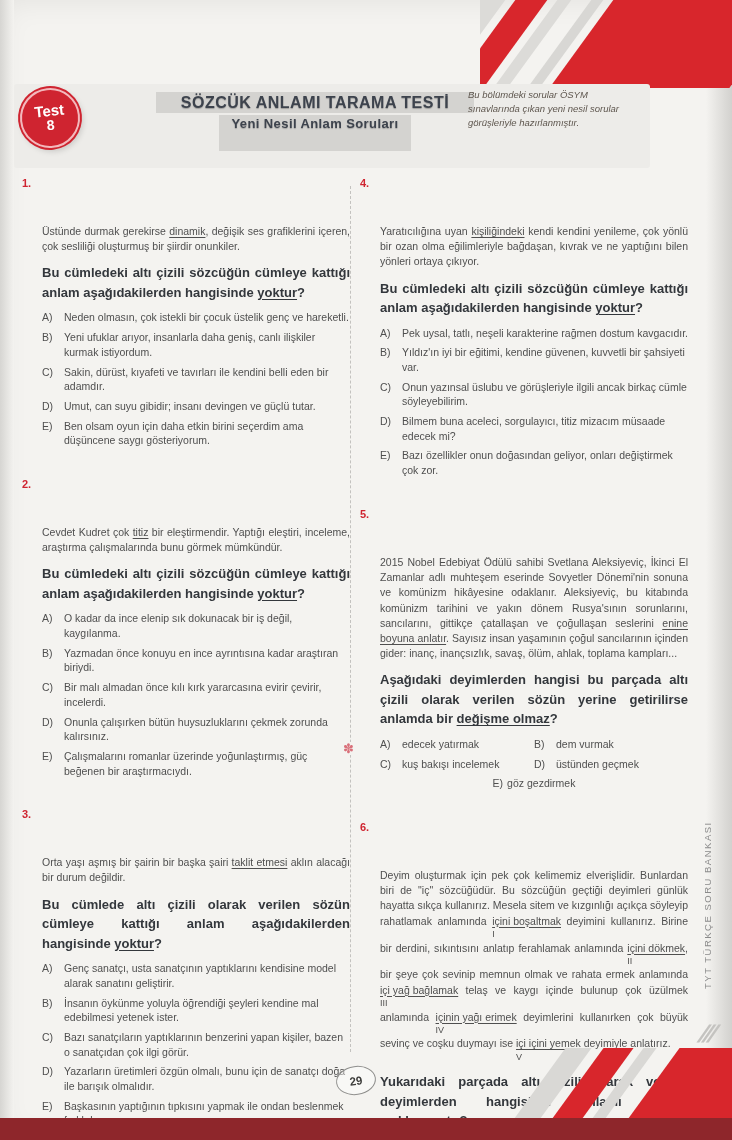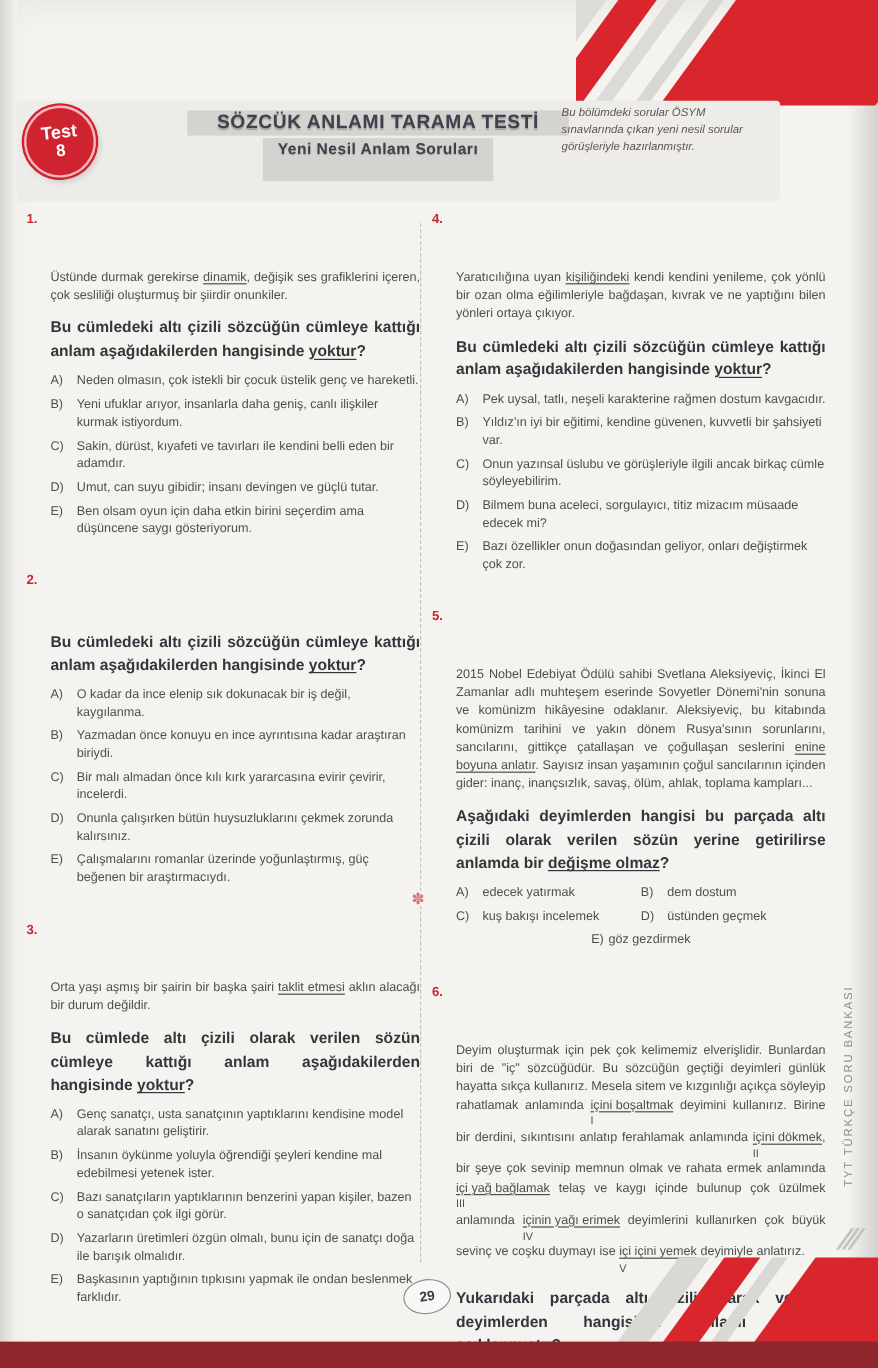--- a/index.html
+++ b/index.html
@@ -141,20 +141,21 @@
             <div class="opt">
               <span class="opt-label">E)</span>
               <span class="opt-text">Ben olsam oyun için daha etkin birini seçerdim ama düşüncene saygı gösteriyorum.</span>
             </div>
           </div>
         </div>
       </div>
       <div class="question">
         <div class="q-num">2.</div>
         <div class="q-body">
+          <p class="q-stem">Cevdet Kudret çok <u>titiz</u> bir eleştirmendir. Yaptığı eleştiri, inceleme, araştırma çalışmalarında bunu görmek mümkündür.</p>
           <p class="q-prompt">Bu cümledeki altı çizili sözcüğün cümleye kattığı anlam aşağıdakilerden hangisinde <u>yoktur</u>?</p>
           <div class="q-options list">
             <div class="opt">
               <span class="opt-label">A)</span>
               <span class="opt-text">O kadar da ince elenip sık dokunacak bir iş değil, kaygılanma.</span>
             </div>
             <div class="opt">
               <span class="opt-label">B)</span>
               <span class="opt-text">Yazmadan önce konuyu en ince ayrıntısına kadar araştıran biriydi.</span>
             </div>
@@ -238,21 +239,21 @@
         <div class="q-body">
           <p class="q-stem">2015 Nobel Edebiyat Ödülü sahibi Svetlana Aleksiyeviç, İkinci El Zamanlar adlı muhteşem eserinde Sovyetler Dönemi'nin sonuna ve komünizm hikâyesine odaklanır. Aleksiyeviç, bu kitabında komünizm tarihini ve yakın dönem Rusya'sının sorunlarını, sancılarını, gittikçe çatallaşan ve çoğullaşan seslerini <u>enine boyuna anlatır</u>. Sayısız insan yaşamının çoğul sancılarının içinden gider: inanç, inançsızlık, savaş, ölüm, ahlak, toplama kampları...</p>
           <p class="q-prompt">Aşağıdaki deyimlerden hangisi bu parçada altı çizili olarak verilen sözün yerine getirilirse anlamda bir <u>değişme olmaz</u>?</p>
           <div class="q-options grid2">
             <div class="opt">
               <span class="opt-label">A)</span>
               <span class="opt-text">edecek yatırmak</span>
             </div>
             <div class="opt">
               <span class="opt-label">B)</span>
-              <span class="opt-text">dem dostum</span>
+              <span class="opt-text">dem vurmak</span>
             </div>
             <div class="opt">
               <span class="opt-label">C)</span>
               <span class="opt-text">kuş bakışı incelemek</span>
             </div>
             <div class="opt">
               <span class="opt-label">D)</span>
               <span class="opt-text">üstünden geçmek</span>
             </div>
             <div class="opt">

